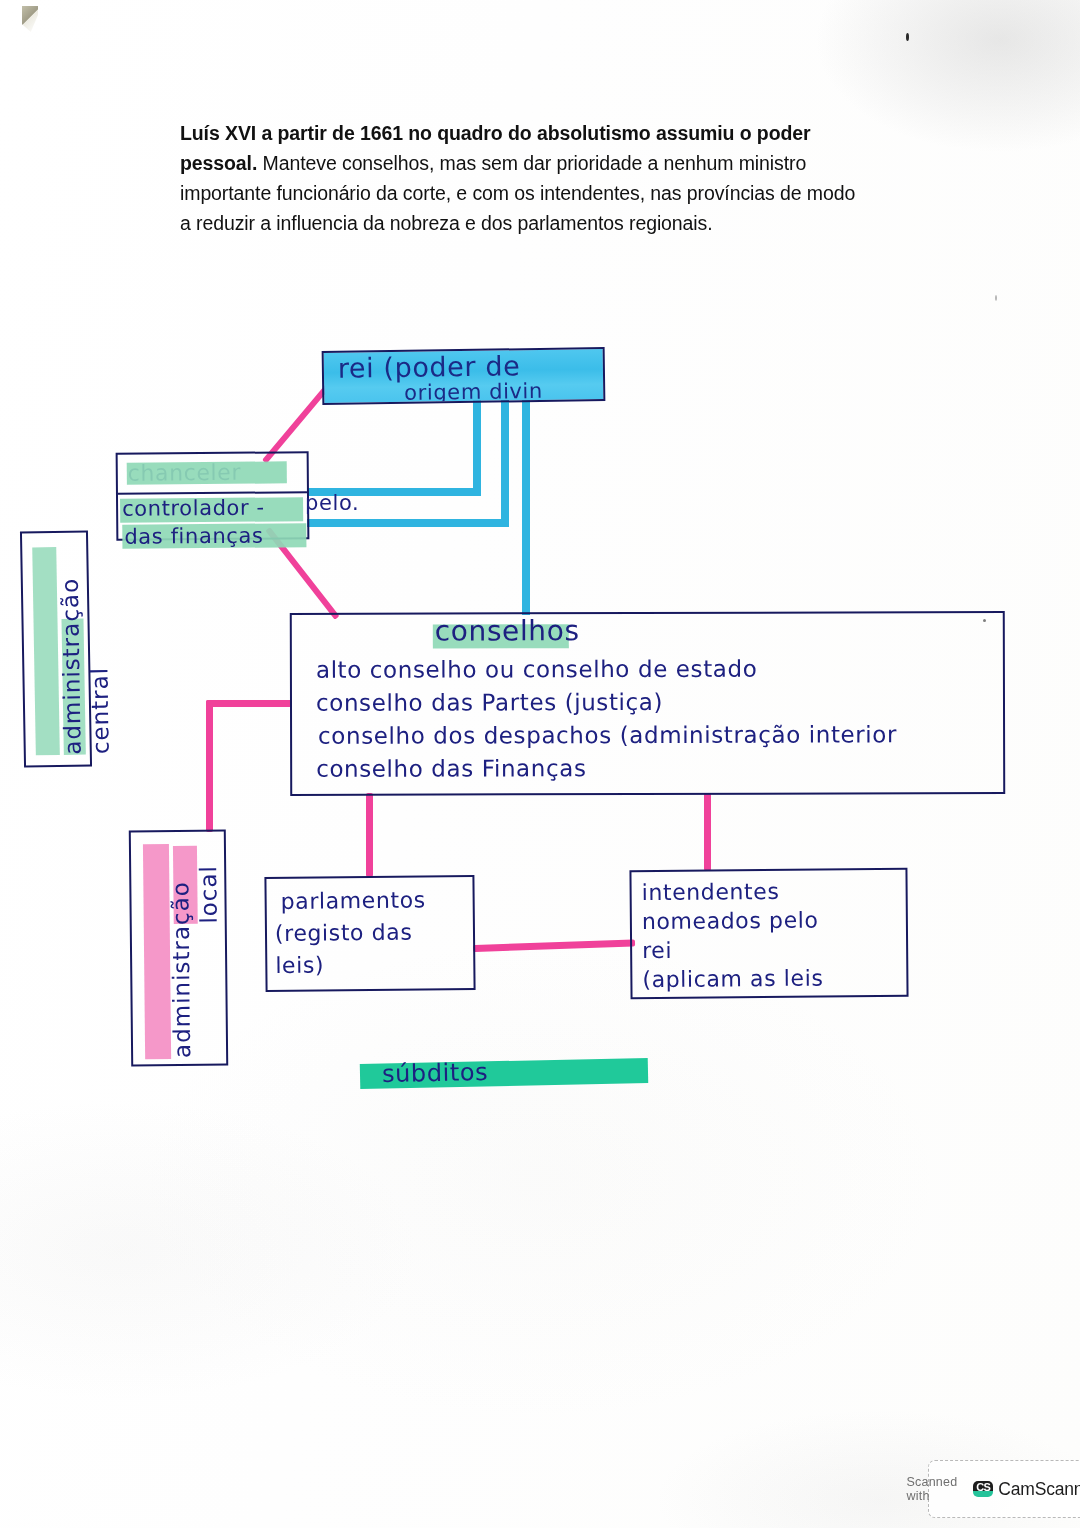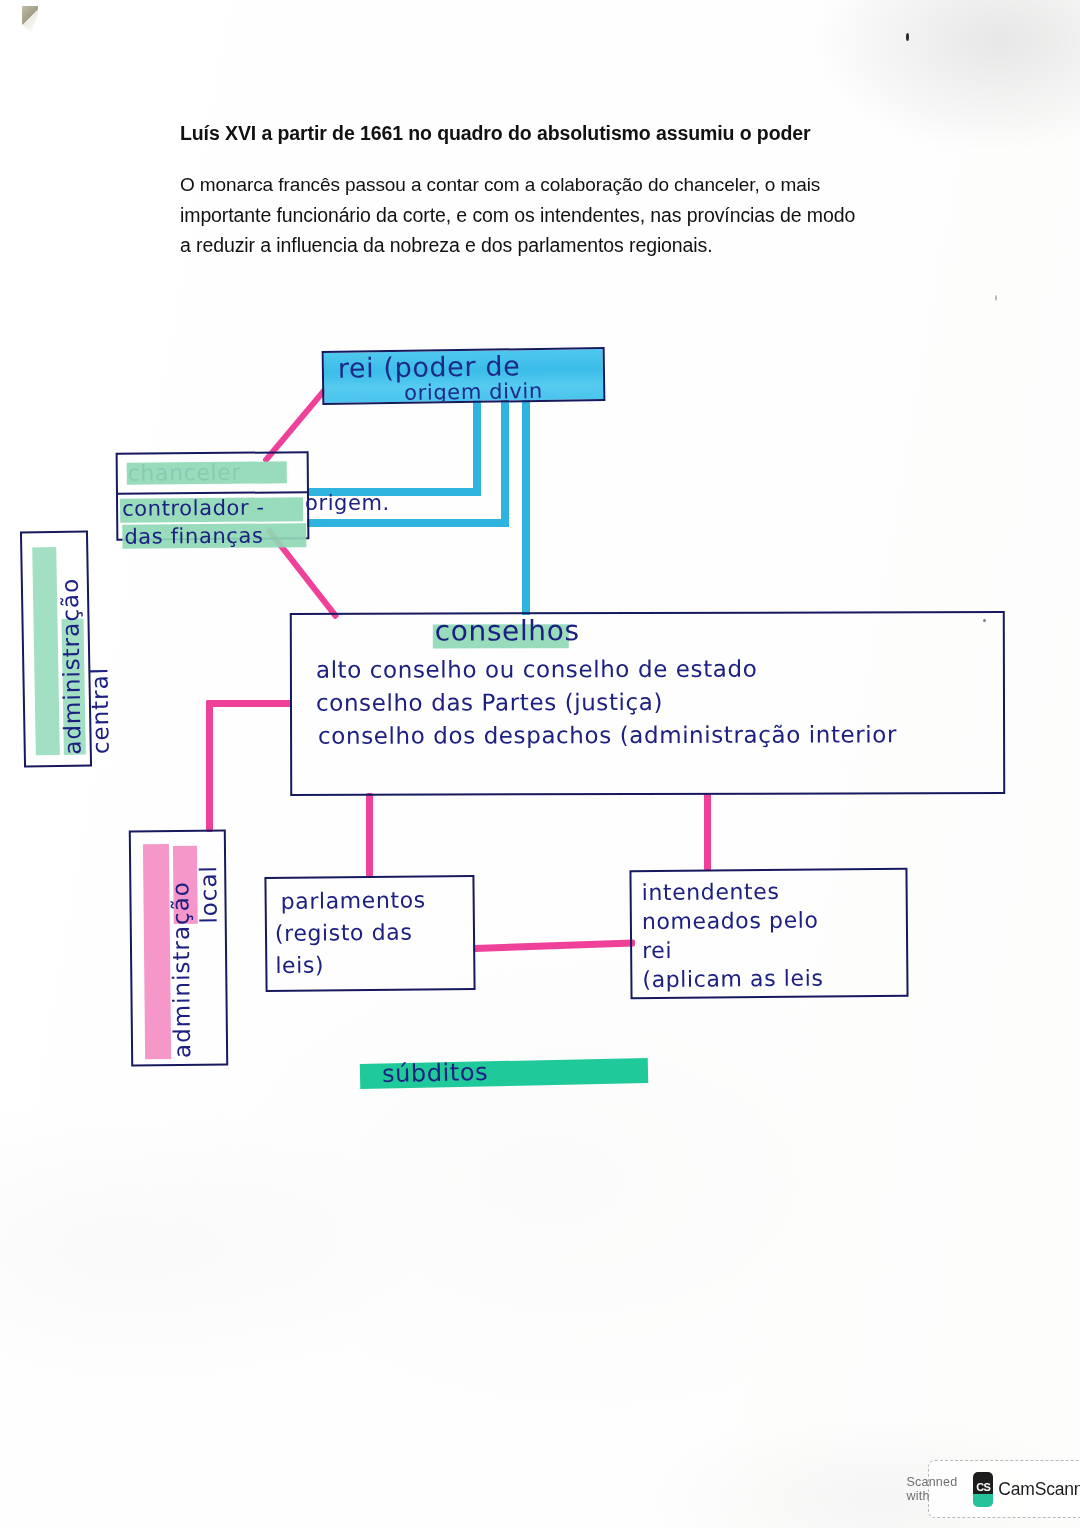--- a/index.html
+++ b/index.html
@@ -166,42 +166,42 @@
   #camscanner{
     position:absolute;left:928px;top:1460px;width:160px;height:56px;
     border:1.6px dashed #b9b9b9;border-radius:7px;
     background:rgba(255,255,255,0.85);
     display:flex;flex-direction:row;align-items:center;justify-content:center;
     gap:16px;
   }
   #cs-top{font-size:12.5px;color:#6f6f6f;letter-spacing:.2px;}
   #cs-bot{display:flex;align-items:center;gap:5px;}
   #cs-badge{
-    width:20px;height:35px;border-radius:5px;
+    width:20px;height:16px;border-radius:5px;
     background:linear-gradient(180deg,#1d1d1d 0%,#1d1d1d 62%,#25c39a 62%,#25c39a 100%);
     color:#fff;font-size:11px;font-weight:bold;
     display:flex;align-items:center;justify-content:center;line-height:1;
     letter-spacing:-0.5px;padding-bottom:4px;box-sizing:border-box;
   }
   #cs-name{font-size:17.5px;color:#1d1d1d;letter-spacing:-0.2px;}
   #cs-tm{font-size:8px;color:#777;vertical-align:super;}
 </style>
 </head>
 <body>
 
 <div id="page">
 
   <div class="corner-fold"></div>
   <div class="speck" style="left:906px;top:33px;width:3px;height:8px;"></div>
   <div class="speck" style="left:995px;top:295px;width:2px;height:6px;opacity:.35;"></div>
   <div class="speck" style="left:983px;top:619px;width:3px;height:3px;opacity:.6;"></div>
 
   <div id="typed">
     <p class="t-line t-bold">Luís XVI a partir de 1661 no quadro do absolutismo assumiu o poder</p>
-    <p class="t-line t-para2">O monarca francês passou a contar com a colaboração do chanceler, o mais</p>
+    <p class="t-line"><span class="t-bold">pessoal.</span><span> Manteve conselhos, mas sem dar prioridade a nenhum ministro</span></p>
     <p class="t-line">importante funcionário da corte, e com os intendentes, nas províncias de modo</p>
     <p class="t-line">a reduzir a influencia da nobreza e dos parlamentos regionais.</p>
   </div>
 
   <div class="conn cyan" style="left:473px;top:400px;width:8px;height:95px;"></div>
   <div class="conn cyan" style="left:307px;top:488px;width:174px;height:8px;"></div>
   <div class="conn cyan" style="left:501px;top:400px;width:8px;height:126px;"></div>
   <div class="conn cyan" style="left:307px;top:519px;width:202px;height:8px;"></div>
 
   <div class="conn cyan" style="left:522px;top:400px;width:8px;height:215px;"></div>
@@ -225,28 +225,29 @@
 
   <div class="inkbox" id="box-chanc">
     <div class="rowline"></div>
     <div class="sw" style="left:9px;top:8px;width:160px;height:22px;"></div>
     <div class="sw" style="left:2px;top:44px;width:183px;height:24px;"></div>
     <div class="sw" style="left:4px;top:70px;width:184px;height:24px;"></div>
     <span class="hw" id="t-chanceler">chanceler</span>
     <span class="hw" id="t-controlador">controlador -</span>
     <span class="hw" id="t-financas">das finanças</span>
   </div>
-  <span id="t-geral">origem.</span>
+  <span id="t-geral">pelo.</span>
 
   <div class="inkbox" id="box-conselhos">
     <div class="sw" style="left:141px;top:10px;width:136px;height:24px;"></div>
     <span class="hw" id="t-conselhos-title">conselhos</span>
     <span class="consel-line" style="left:24px;top:42px;">alto conselho ou conselho de estado</span>
     <span class="consel-line" style="left:24px;top:75px;">conselho das Partes (justiça)</span>
     <span class="consel-line" style="left:26px;top:108px;">conselho dos despachos (administração interior</span>
+    <span class="consel-line" style="left:24px;top:141px;">conselho das Finanças</span>
   </div>
 
   <div class="inkbox" id="box-parl">
     <span class="hw ln" style="top:10px;">parlamentos</span>
     <span class="hw ln" style="top:42px;left:8px;">(registo das</span>
     <span class="hw ln" style="top:74px;left:8px;">leis)</span>
   </div>
 
   <div class="inkbox" id="box-intend">
     <span class="hw ln" style="top:8px;">intendentes</span>

